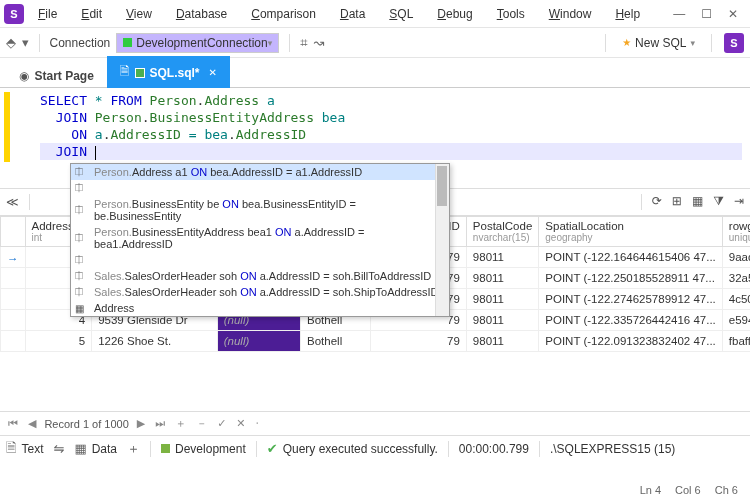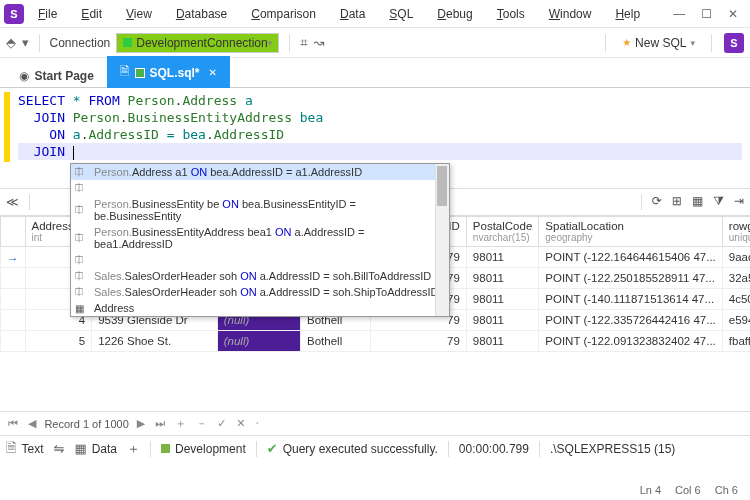--- a/index.html
+++ b/index.html
@@ -7,34 +7,34 @@
 .title-bar { height: 28px; display: flex; align-items: center; padding: 0 4px; border-bottom: 1px solid #e5e5e5; }
 .title-bar .logo { width: 20px; height: 20px; background: #7b2cbf; border-radius: 4px; display: flex; align-items: center; justify-content: center; color: #fff; font-weight: bold; font-size: 11px; margin-right: 8px; }
 .title-bar .menu { display: flex; gap: 12px; }
 .title-bar .menu span { padding: 4px 6px; cursor: default; }
 .title-bar .menu span u { text-decoration: underline; }
 .title-bar .win-controls { margin-left: auto; display: flex; gap: 16px; padding-right: 8px; color: #666; }
 .toolbar { height: 30px; display: flex; align-items: center; padding: 0 6px; gap: 6px; border-bottom: 1px solid #e5e5e5; }
 .toolbar .sep { width: 1px; height: 18px; background: #ddd; margin: 0 4px; }
 .toolbar .conn-label { color: #444; }
 .toolbar .conn-dot { width: 9px; height: 9px; background: #2ecc40; display: inline-block; margin-right: 4px; }
-.toolbar .conn-combo { border: 1px solid #ccc; padding: 2px 6px; display: flex; align-items: center; min-width: 160px; background: #84cc16; }
+.toolbar .conn-combo { border: 1px solid #ccc; padding: 2px 6px; display: flex; align-items: center; min-width: 160px; background: #c4b5fd; }
 .toolbar .conn-combo::after { content: "▾"; margin-left: auto; color: #888; font-size: 9px; }
 .toolbar .right { margin-left: auto; display: flex; align-items: center; gap: 8px; }
 .toolbar .newbtn { display: flex; align-items: center; gap: 4px; padding: 2px 4px; }
 .toolbar .newbtn .star { color: #f5a623; font-size: 10px; }
 .toolbar .purpleico { width: 20px; height: 20px; background: #7b2cbf; border-radius: 3px; display: flex; align-items: center; justify-content: center; color: #fff; font-size: 11px; font-weight: bold; }
 .tabstrip { height: 30px; display: flex; align-items: flex-end; padding: 0 6px; background: #fff; border-bottom: 1px solid #ccc; }
 .tab { padding: 5px 12px; display: flex; align-items: center; gap: 5px; border: 1px solid transparent; border-bottom: none; position: relative; top: 1px; }
 .tab.start { color: #444; }
 .tab.start .ico { color: #555; }
 .tab.active { background: #2196f3; color: #fff; border-color: #2196f3; }
 .tab.active .dotico { width: 10px; height: 10px; background: #4caf50; display: inline-block; border: 1px solid #fff; }
 .tab .close { margin-left: 4px; font-size: 10px; }
-.editor { position: relative; height: 100px; background: #fff; font-family: Consolas, monospace; font-size: 13px; padding: 4px 8px 4px 18px; }
+.editor { position: relative; height: 100px; background: #fff; font-family: Consolas, monospace; font-size: 13px; padding: 4px 8px 4px 40px; }
 .editor .gutter { position: absolute; left: 4px; top: 4px; width: 6px; height: 70px; background: #ffd400; }
 .editor .line { white-space: pre; line-height: 17px; }
 .editor .kw { color: #0000cc; }
 .editor .id { color: #008080; }
 .editor .obj { color: #2b7a2b; }
 .editor .currline { background: #e8e8ff; display: inline-block; width: 100%; }
 .editor .cursor { display: inline-block; width: 1px; height: 14px; background: #000; vertical-align: middle; }
 .autocomplete { position: absolute; top: 75px; left: 70px; width: 380px; background: #fff; border: 1px solid #999; box-shadow: 2px 2px 5px rgba(0,0,0,0.2); font-family: "Segoe UI", sans-serif; font-size: 11px; z-index: 100; }
 .autocomplete .row { display: flex; align-items: center; padding: 2px 4px; gap: 5px; }
 .autocomplete .row.sel { background: #d0e4ff; }
@@ -247,21 +247,21 @@
           <td class="">32a54b9</td>
         </tr>
         <tr>
           <td class="rowhead"></td>
           <td class="num">3</td>
           <td class="">7484 Roundtree Drive</td>
           <td class="null ">(null)</td>
           <td class="">Bothell</td>
           <td class="num">79</td>
           <td class="">98011</td>
-          <td class="">POINT (-140.111871513614 47...</td>
+          <td class="">POINT (-122.274625789912 47...</td>
           <td class="">4c5069</td>
         </tr>
         <tr>
           <td class="rowhead"></td>
           <td class="num">4</td>
           <td class="">9539 Glenside Dr</td>
           <td class="null ">(null)</td>
           <td class="">Bothell</td>
           <td class="num">79</td>
           <td class="">98011</td>

